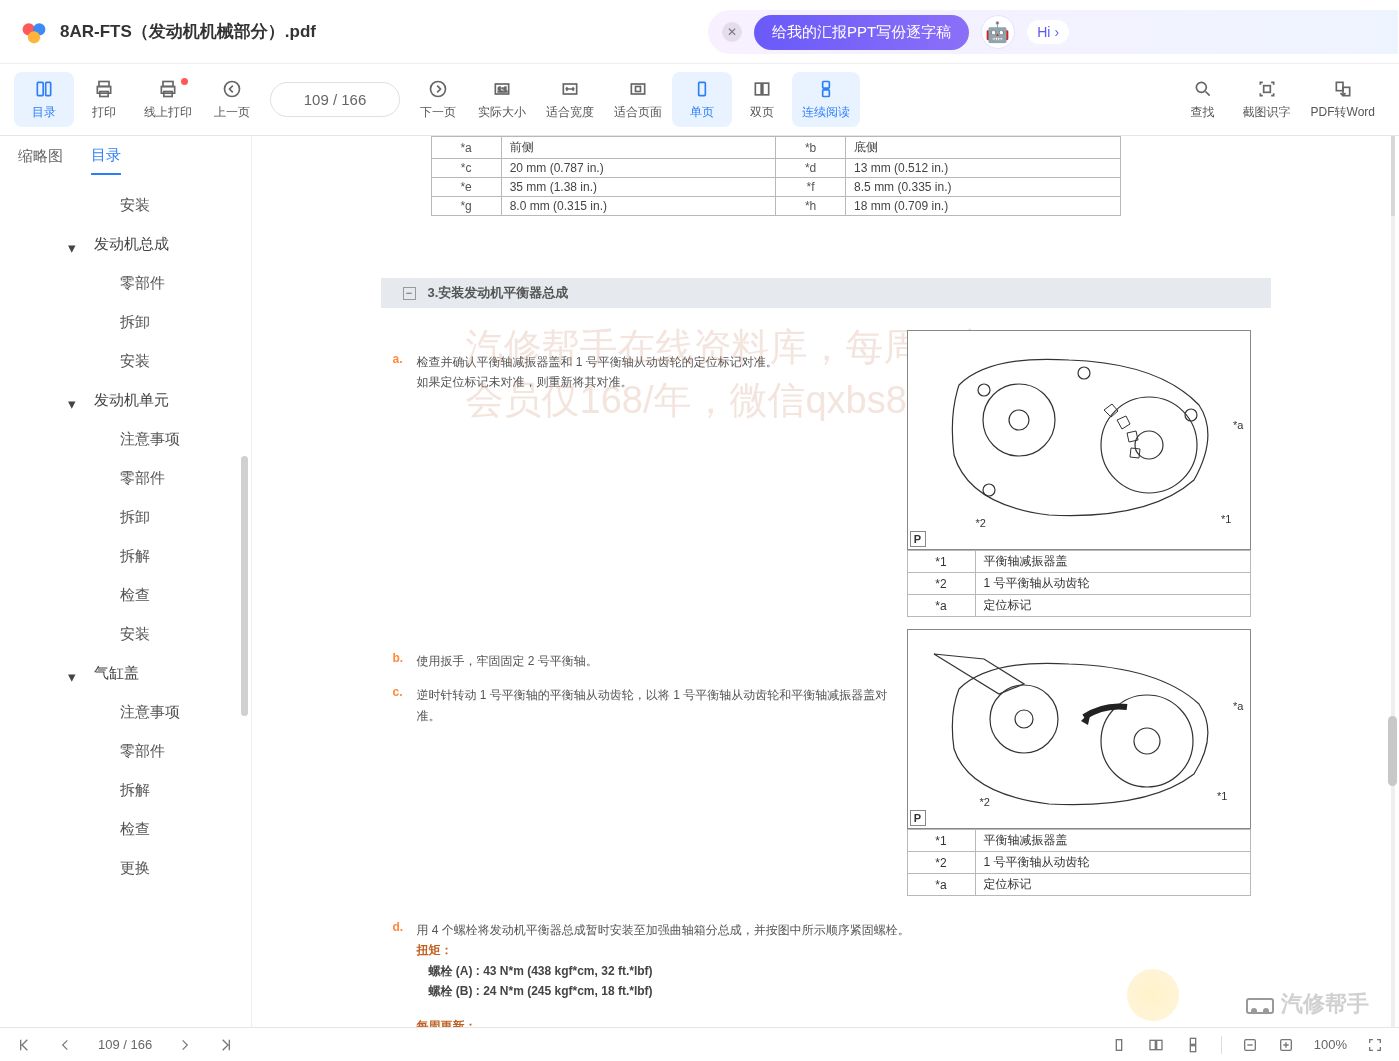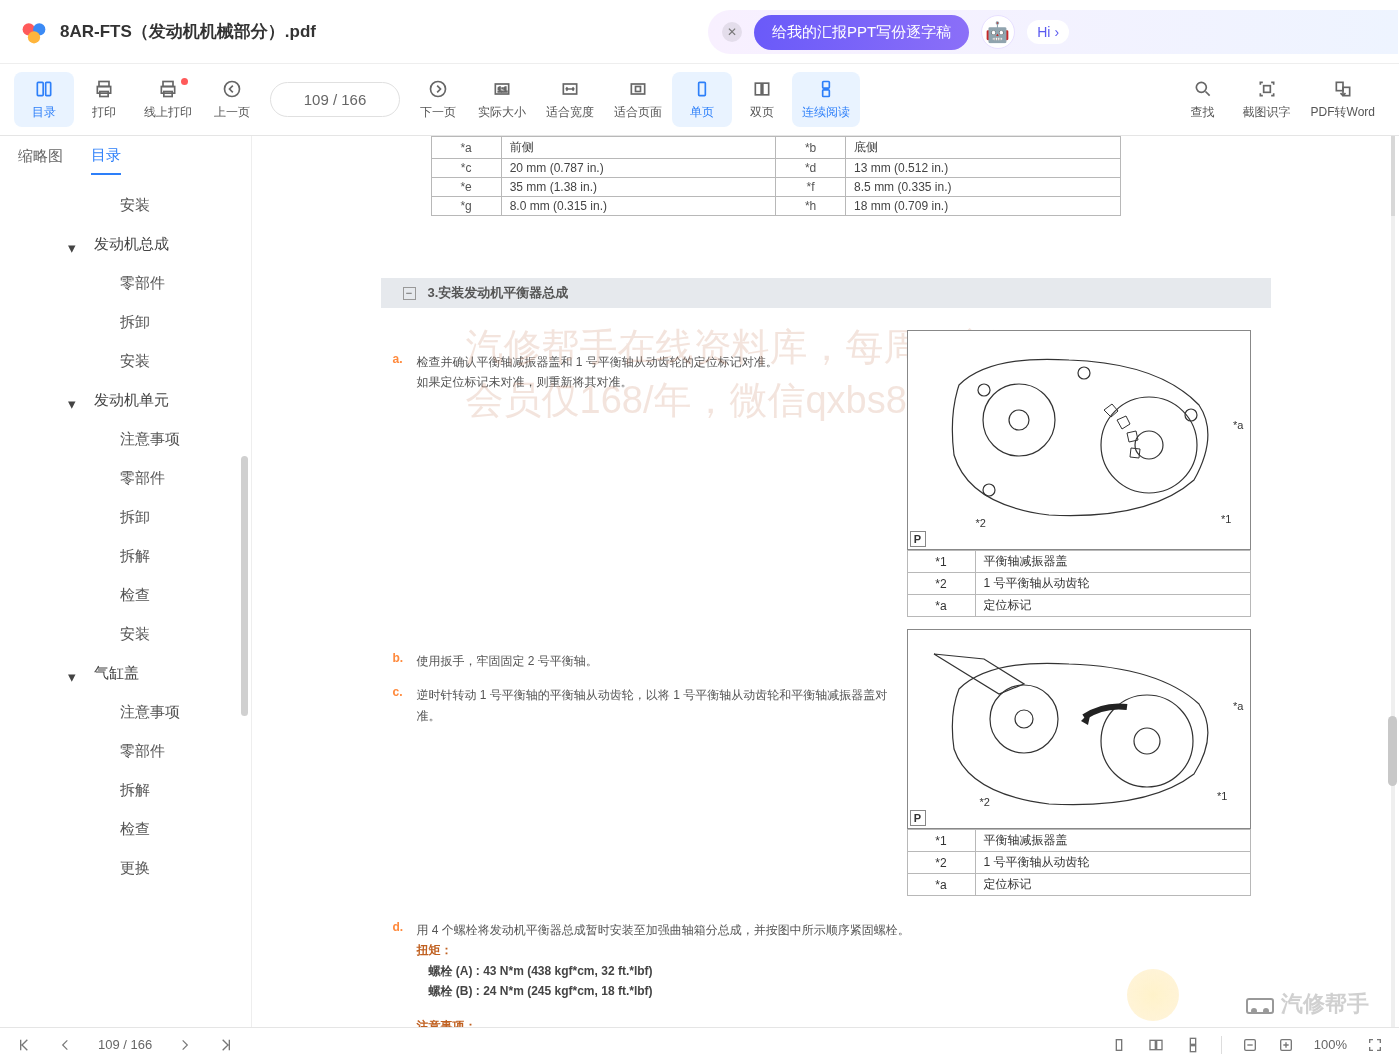--- a/index.html
+++ b/index.html
@@ -440,21 +440,21 @@
         </div>
       </div>
 
       <div class="step" style="margin-top:24px;">
         <span class="sl">d.</span>
         <div class="sc">
           <span>用 4 个螺栓将发动机平衡器总成暂时安装至加强曲轴箱分总成，并按图中所示顺序紧固螺栓。</span><br>
           <span class="bold-spec" style="padding-left:0; color:#c06020;">扭矩：</span><br>
           <span class="bold-spec">螺栓 (A) : 43 N*m (438 kgf*cm, 32 ft.*lbf)</span><br>
           <span class="bold-spec">螺栓 (B) : 24 N*m (245 kgf*cm, 18 ft.*lbf)</span>
-          <div style="margin-top:14px; color:#c06020; font-weight:bold;">注意事项：</div>
+          <div style="margin-top:14px; color:#c06020; font-weight:bold;">每周更新：</div>
         </div>
       </div>
 
     </div>
     <div class="main-scroll-thumb"></div>
   </div>
 </div>
 
 <div class="footer">
   <div class="ft-nav">

